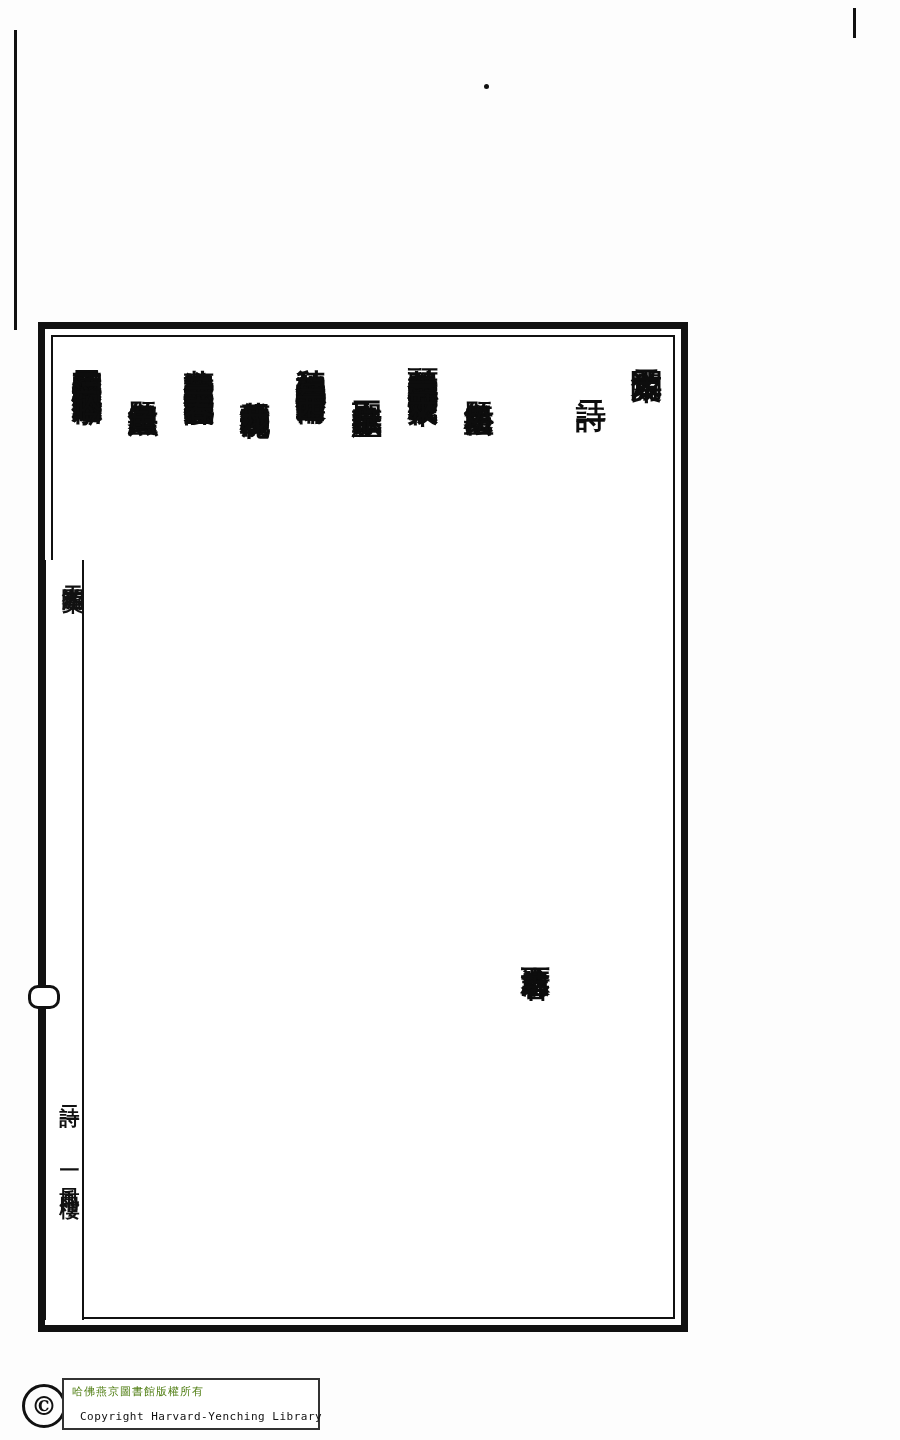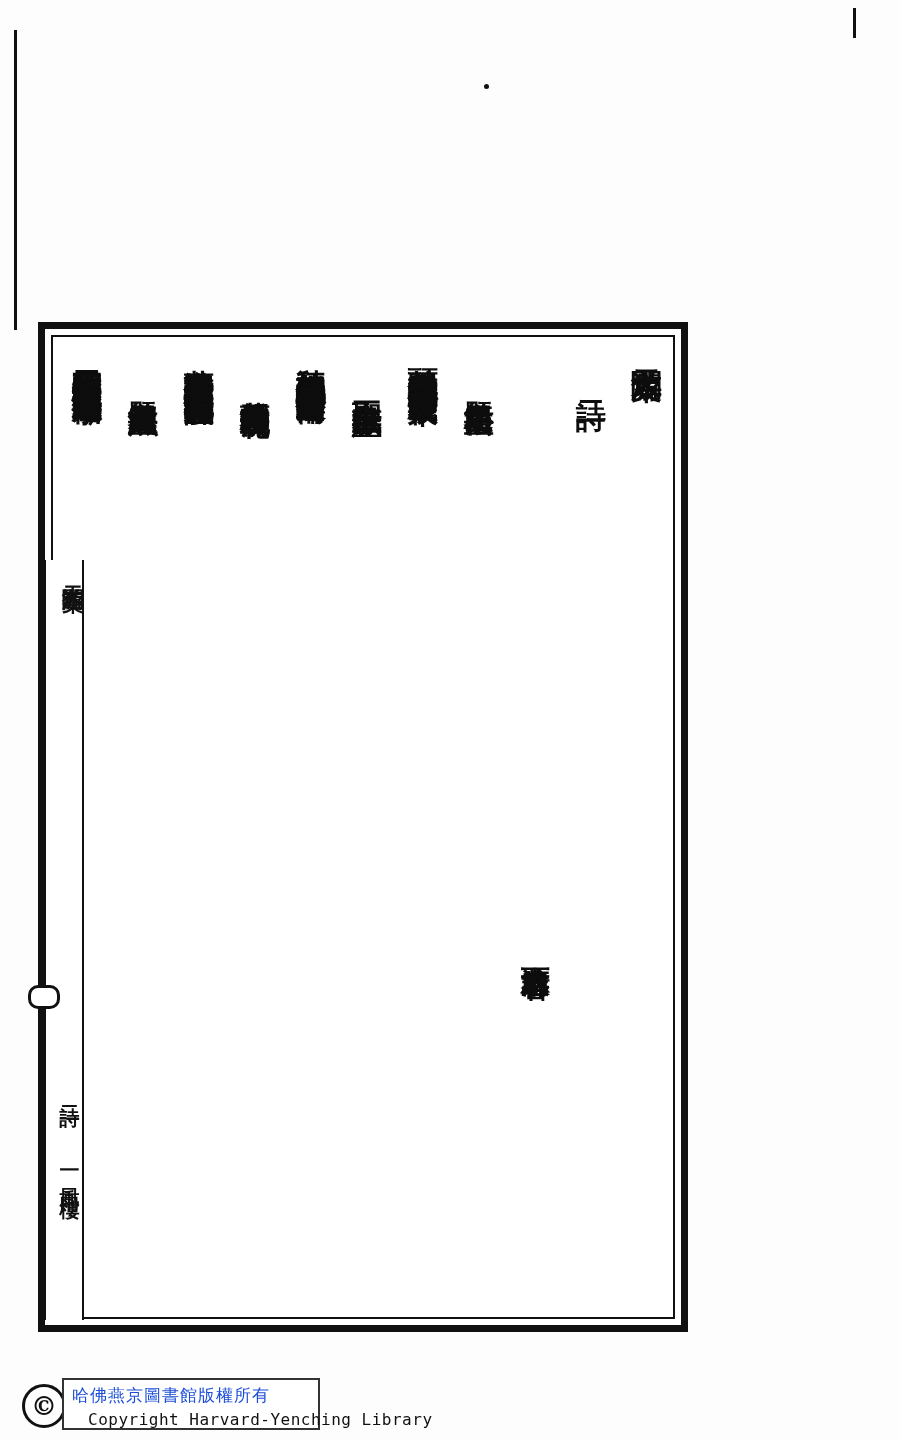--- a/index.html
+++ b/index.html
@@ -109,27 +109,27 @@
   .stamp{
     position:absolute;
     left:62px;top:1378px;
     width:258px;height:52px;
     border:2px solid #333;
     background:#fff;
     box-sizing:border-box;
   }
   .stamp-cn{
     position:absolute;left:8px;top:4px;
-    font-size:17px;letter-spacing:1px;color:#1d4ed8;
+    font-size:11px;letter-spacing:1px;color:#4d7c0f;
     font-family:"DejaVu Sans", sans-serif;
     white-space:nowrap;
   }
   .stamp-en{
-    position:absolute;left:24px;top:30px;
-    font-size:16px;letter-spacing:0.5px;color:#111;
+    position:absolute;left:16px;top:30px;
+    font-size:11px;letter-spacing:0.5px;color:#111;
     font-family:"DejaVu Sans Mono", monospace;
     white-space:nowrap;
   }
   .copyright-c{
     position:absolute;left:22px;top:1384px;
     width:38px;height:38px;border:3px solid #111;border-radius:50%;
     color:#111;font-size:26px;font-family:"DejaVu Serif", serif;
     display:flex;align-items:center;justify-content:center;
     font-weight:700;
   }

